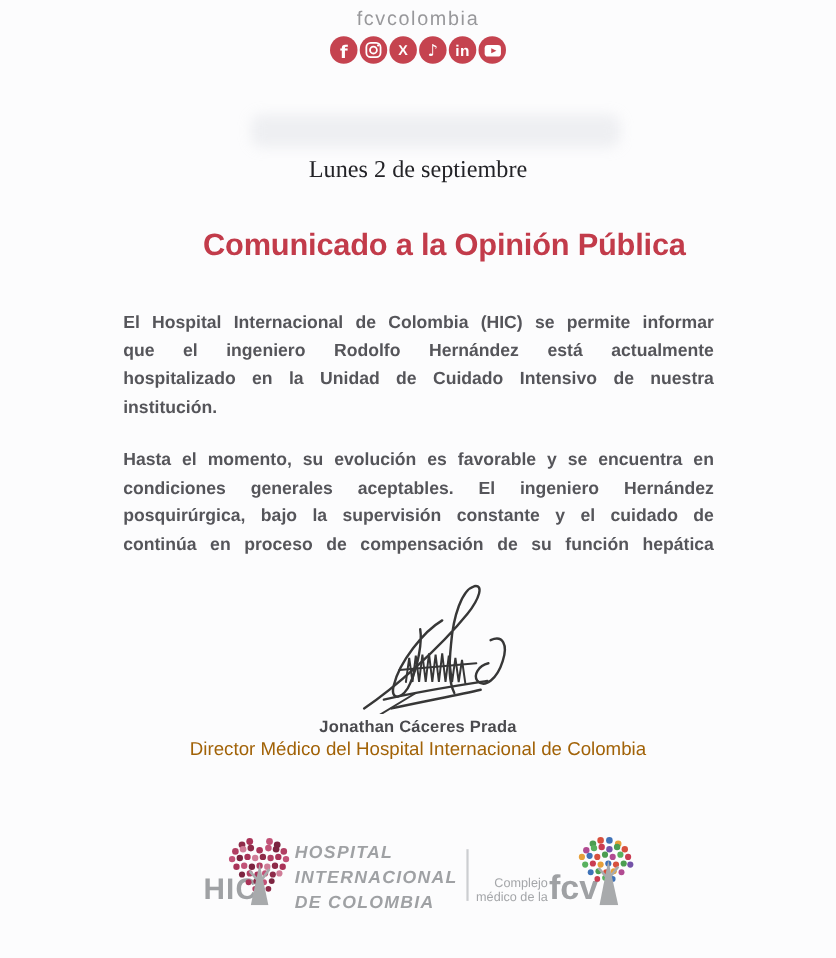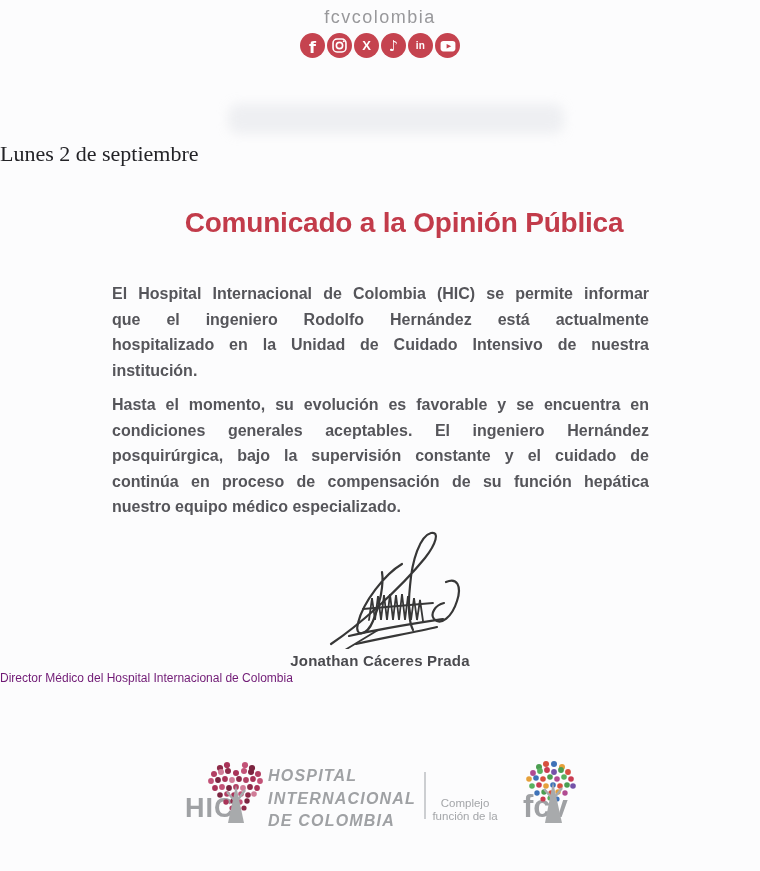--- a/index.html
+++ b/index.html
@@ -20,73 +20,73 @@
   .icon-circle{
     width:25px;height:25px;border-radius:50%;
     background:var(--icon_bg);color:#fff;
     display:flex;align-items:center;justify-content:center;
     font-weight:bold;cursor:pointer;flex:0 0 auto;
   }
   .icon-circle svg{display:block;}
   .g-fb{font-size:16px;font-family:"DejaVu Sans",sans-serif;margin-top:3px;}
   .g-x{font-size:13px;}
   .g-tt{font-size:15px;font-family:"DejaVu Sans",sans-serif;}
-  .g-in{font-size:10px;letter-spacing:.3px;}
+  .g-in{font-size:14px;letter-spacing:.3px;}
   
   .smudge{
     position:absolute;left:228px;top:104px;width:336px;height:30px;
     background:rgba(193,196,204,.22);border-radius:10px;filter:blur(6px);
   }
   
   .date{
-    position:absolute;top:141px;left:0;width:100%;text-align:left;
+    position:absolute;top:141px;left:0;width:100%;text-align:center;
     font-family:"Liberation Serif",serif;font-size:22px;color:var(--date_text);
   }
   .title{
     position:absolute;top:207px;left:0;width:100%;text-align:center;
     font-size:28px;font-weight:bold;letter-spacing:-.2px;color:var(--accent);margin-left:24px;
   }
   
   .body-block{
     position:absolute;left:112px;top:281px;width:537px;
     font-size:16px;color:var(--body_text);
   }
   .jline{line-height:25.5px;text-align:justify;text-align-last:justify;text-justify:inter-word;font-weight:bold;}
   .jline.last{text-align:justify;text-align-last:left;}
-  .para2{margin-top:9px;}
+  .para2{margin-top:23px;}
   
   .sig{position:absolute;left:303px;top:524px;}
   .sig-name{
     position:absolute;top:652px;left:0;width:100%;text-align:center;
     font-size:15px;font-weight:bold;color:#4a4a4e;letter-spacing:.2px;
   }
   .sig-role{
-    position:absolute;top:671px;left:0;width:100%;text-align:left;
-    font-size:12px;color:#701a75;
+    position:absolute;top:671px;left:0;width:100%;text-align:center;
+    font-size:17px;color:#a16207;
   }
   
   .hic-abbr{
     position:absolute;left:185px;top:793px;
     font-size:27px;font-weight:bold;color:var(--logo_gray);letter-spacing:1px;
   }
   .hic-tree{position:absolute;left:206px;top:761px;}
   .hospital-name{
     position:absolute;left:268px;top:765px;
     font-size:16px;font-weight:bold;color:var(--logo_gray);
     letter-spacing:1.2px;line-height:22.5px;white-space:nowrap;font-style:italic;
   }
   .logo-divider{
     position:absolute;left:424px;top:772px;width:2px;height:47px;background:#ccced1;
   }
   .complejo{
-    position:absolute;left:432px;top:797px;width:66px;text-align:center;
+    position:absolute;left:432px;top:797px;width:66px;text-align:right;
     font-size:11.5px;line-height:12.5px;color:#a4a6a9;
   }
   .fcv-abbr{
-    position:absolute;left:523px;top:789px;
+    position:absolute;left:499px;top:789px;
     font-size:31px;font-weight:bold;color:var(--logo_gray);letter-spacing:0;
   }
   .fcv-tree{position:absolute;left:521px;top:760px;}
 </style>
 </head>
 <body>
 
 <div id="canvas">
 
   <div class="handle">fcvcolombia</div>
@@ -130,21 +130,20 @@
       <div class="jline">El Hospital Internacional de Colombia (HIC) se permite informar</div>
       <div class="jline">que el ingeniero Rodolfo Hernández está actualmente</div>
       <div class="jline">hospitalizado en la Unidad de Cuidado Intensivo de nuestra</div>
       <div class="jline last">institución.</div>
     </div>
     <div class="para2">
       <div class="jline">Hasta el momento, su evolución es favorable y se encuentra en</div>
       <div class="jline">condiciones generales aceptables. El ingeniero Hernández</div>
       <div class="jline">posquirúrgica, bajo la supervisión constante y el cuidado de</div>
       <div class="jline">continúa en proceso de compensación de su función hepática</div>
-      <div class="jline last">nuestro equipo médico especializado.</div>
     </div>
   </div>
 
   <svg class="sig" width="175" height="125" viewBox="0 0 175 125">
     <g fill="none" stroke="#222" stroke-width="2.2" stroke-linecap="round" opacity="0.9">
       <path d="M 28,120 C 55,102 96,66 122,34 C 133,20 137,7 128,9 C 117,12 109,36 107,62 C 105,82 105,96 110,106"></path>
       <path d="M 99,40 C 82,50 60,78 55,99 C 51,114 64,112 70,97 C 77,81 81,60 79,48"></path>
       <path d="M 66,96 L 69,74 L 72,96 L 75,72 L 78,96 L 81,71 L 84,96 L 87,70 L 90,96 L 93,71 L 96,96 L 99,70 L 102,96 L 105,72 L 108,96 L 111,74 L 114,96 L 117,76 L 120,97" stroke-width="1.8"></path>
       <path d="M 60,85 L 130,79" stroke-width="1.8"></path>
       <path d="M 143,58 C 154,53 159,62 154,77 C 149,93 138,102 131,95 C 127,90 132,81 141,79"></path>
@@ -208,21 +207,21 @@
   <div class="hospital-name">
     <div>HOSPITAL</div>
     <div>INTERNACIONAL</div>
     <div>DE COLOMBIA</div>
   </div>
 
   <div class="logo-divider"></div>
 
   <div class="complejo">
     <div>Complejo</div>
-    <div>función de la</div>
+    <div>médico de la</div>
   </div>
 
   <div class="fcv-abbr">fcv</div>
 
   <svg class="fcv-tree" width="60" height="63" viewBox="0 0 60 63">
     <g>
       <circle cx="18" cy="7" r="3" fill="#4b9e51"></circle>
         <circle cx="25" cy="4" r="3" fill="#d7503e"></circle>
       <circle cx="33" cy="4" r="3" fill="#3e72b8"></circle>
         <circle cx="41" cy="7" r="3" fill="#e6a03a"></circle>

